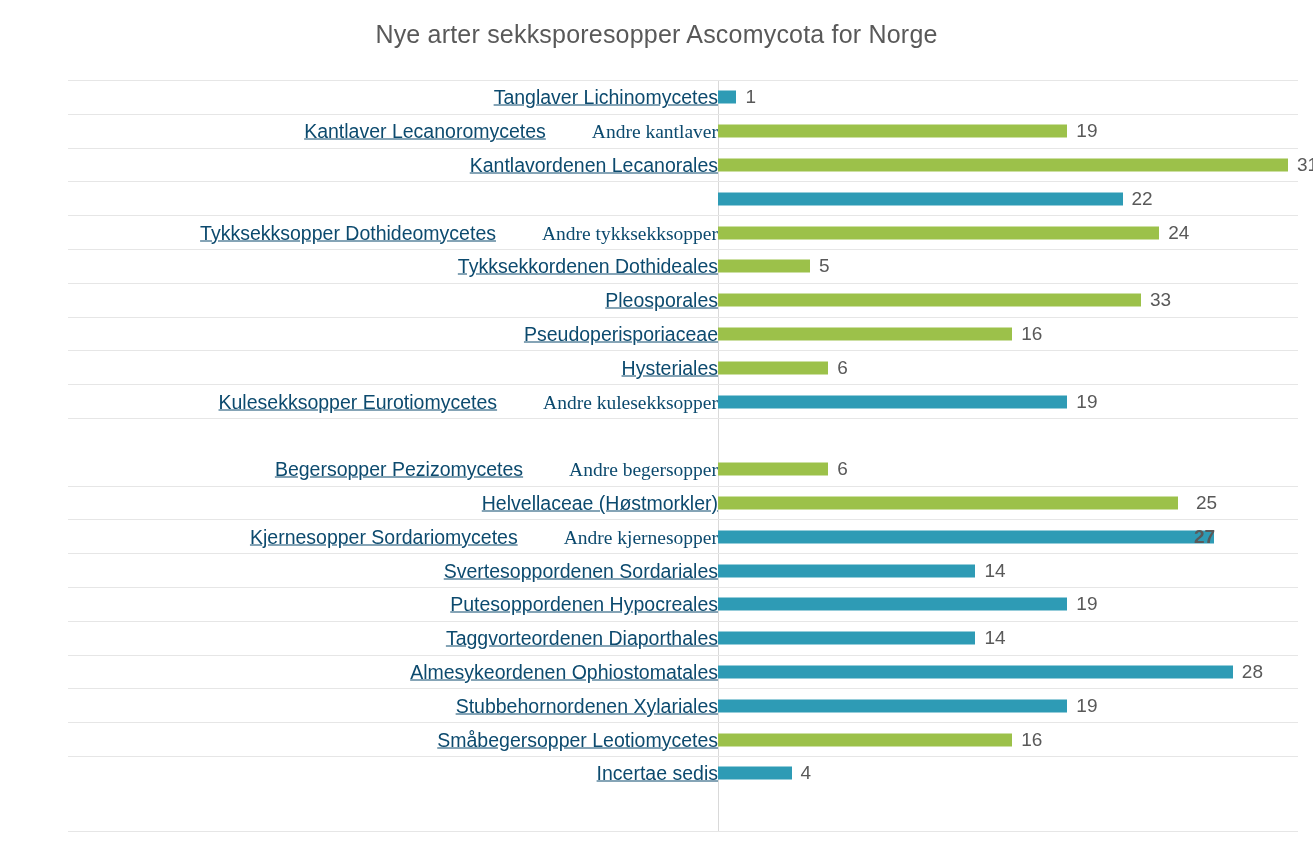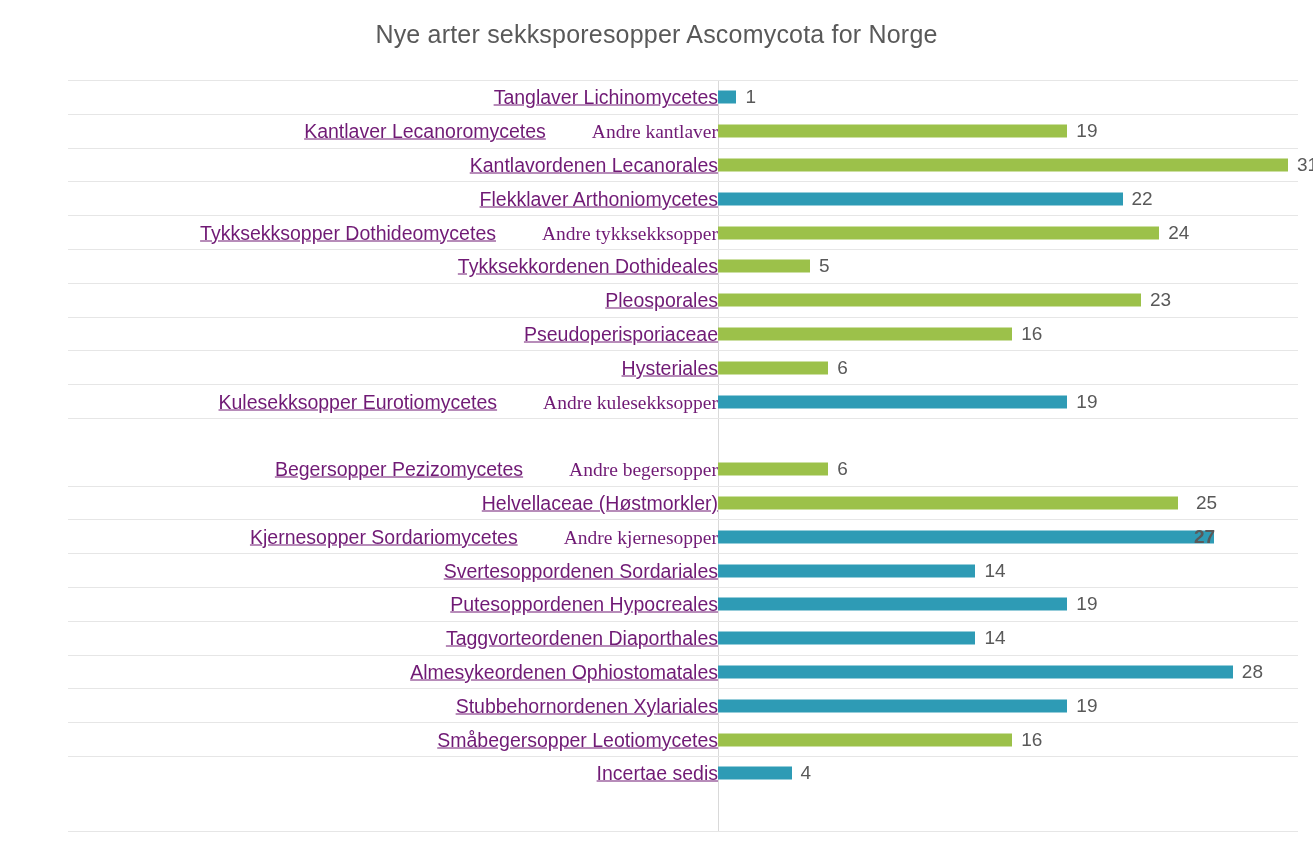--- a/index.html
+++ b/index.html
@@ -48,21 +48,21 @@
   .row.nogrid {
     border-top: 1px solid transparent;
   }
   .row-label {
     position: absolute;
     right: 580px;          
     top: 50%;
     transform: translateY(-50%);
     white-space: nowrap;
     font-size: 19.5px;
-    color: #701a75;
+    color: #0c4a6e;
     text-decoration: underline;
     text-align: right;
   }
   .row-label .sub {
     display: inline-block;
     margin-left: 46px;
     font-family: Liberation Serif, serif;
   }
   .bar-area {
     position: absolute;
@@ -127,21 +127,20 @@
         </div>
       </div>
       <div class="row">
         <div class="row-label"><span>Kantlavordenen Lecanorales</span></div>
         <div class="bar-area">
           <div class="bar" style="width: 570px; background: rgb(156, 193, 74);"></div>
           <div class="bar-value" style="left: 579px;">31</div>
         </div>
       </div>
       <div class="row">
-        <div class="row-label"><span>Flekklaver Arthoniomycetes</span></div>
         <div class="bar-area">
           <div class="bar" style="width: 404.516px; background: rgb(46, 155, 181);"></div>
           <div class="bar-value" style="left: 413.516px;">22</div>
         </div>
       </div>
       <div class="row">
         <div class="row-label"><span>Tykksekksopper Dothideomycetes</span><span class="sub">Andre tykksekksopper</span></div>
         <div class="bar-area">
           <div class="bar" style="width: 441.29px; background: rgb(156, 193, 74);"></div>
           <div class="bar-value" style="left: 450.29px;">24</div>
@@ -151,21 +150,21 @@
         <div class="row-label"><span>Tykksekkordenen Dothideales</span></div>
         <div class="bar-area">
           <div class="bar" style="width: 91.9355px; background: rgb(156, 193, 74);"></div>
           <div class="bar-value" style="left: 100.935px;">5</div>
         </div>
       </div>
       <div class="row">
         <div class="row-label"><span>Pleosporales</span></div>
         <div class="bar-area">
           <div class="bar" style="width: 422.903px; background: rgb(156, 193, 74);"></div>
-          <div class="bar-value" style="left: 431.903px;">23</div>
+          <div class="bar-value" style="left: 431.903px;">33</div>
         </div>
       </div>
       <div class="row">
         <div class="row-label"><span>Pseudoperisporiaceae</span></div>
         <div class="bar-area">
           <div class="bar" style="width: 294.194px; background: rgb(156, 193, 74);"></div>
           <div class="bar-value" style="left: 303.194px;">16</div>
         </div>
       </div>
       <div class="row">

